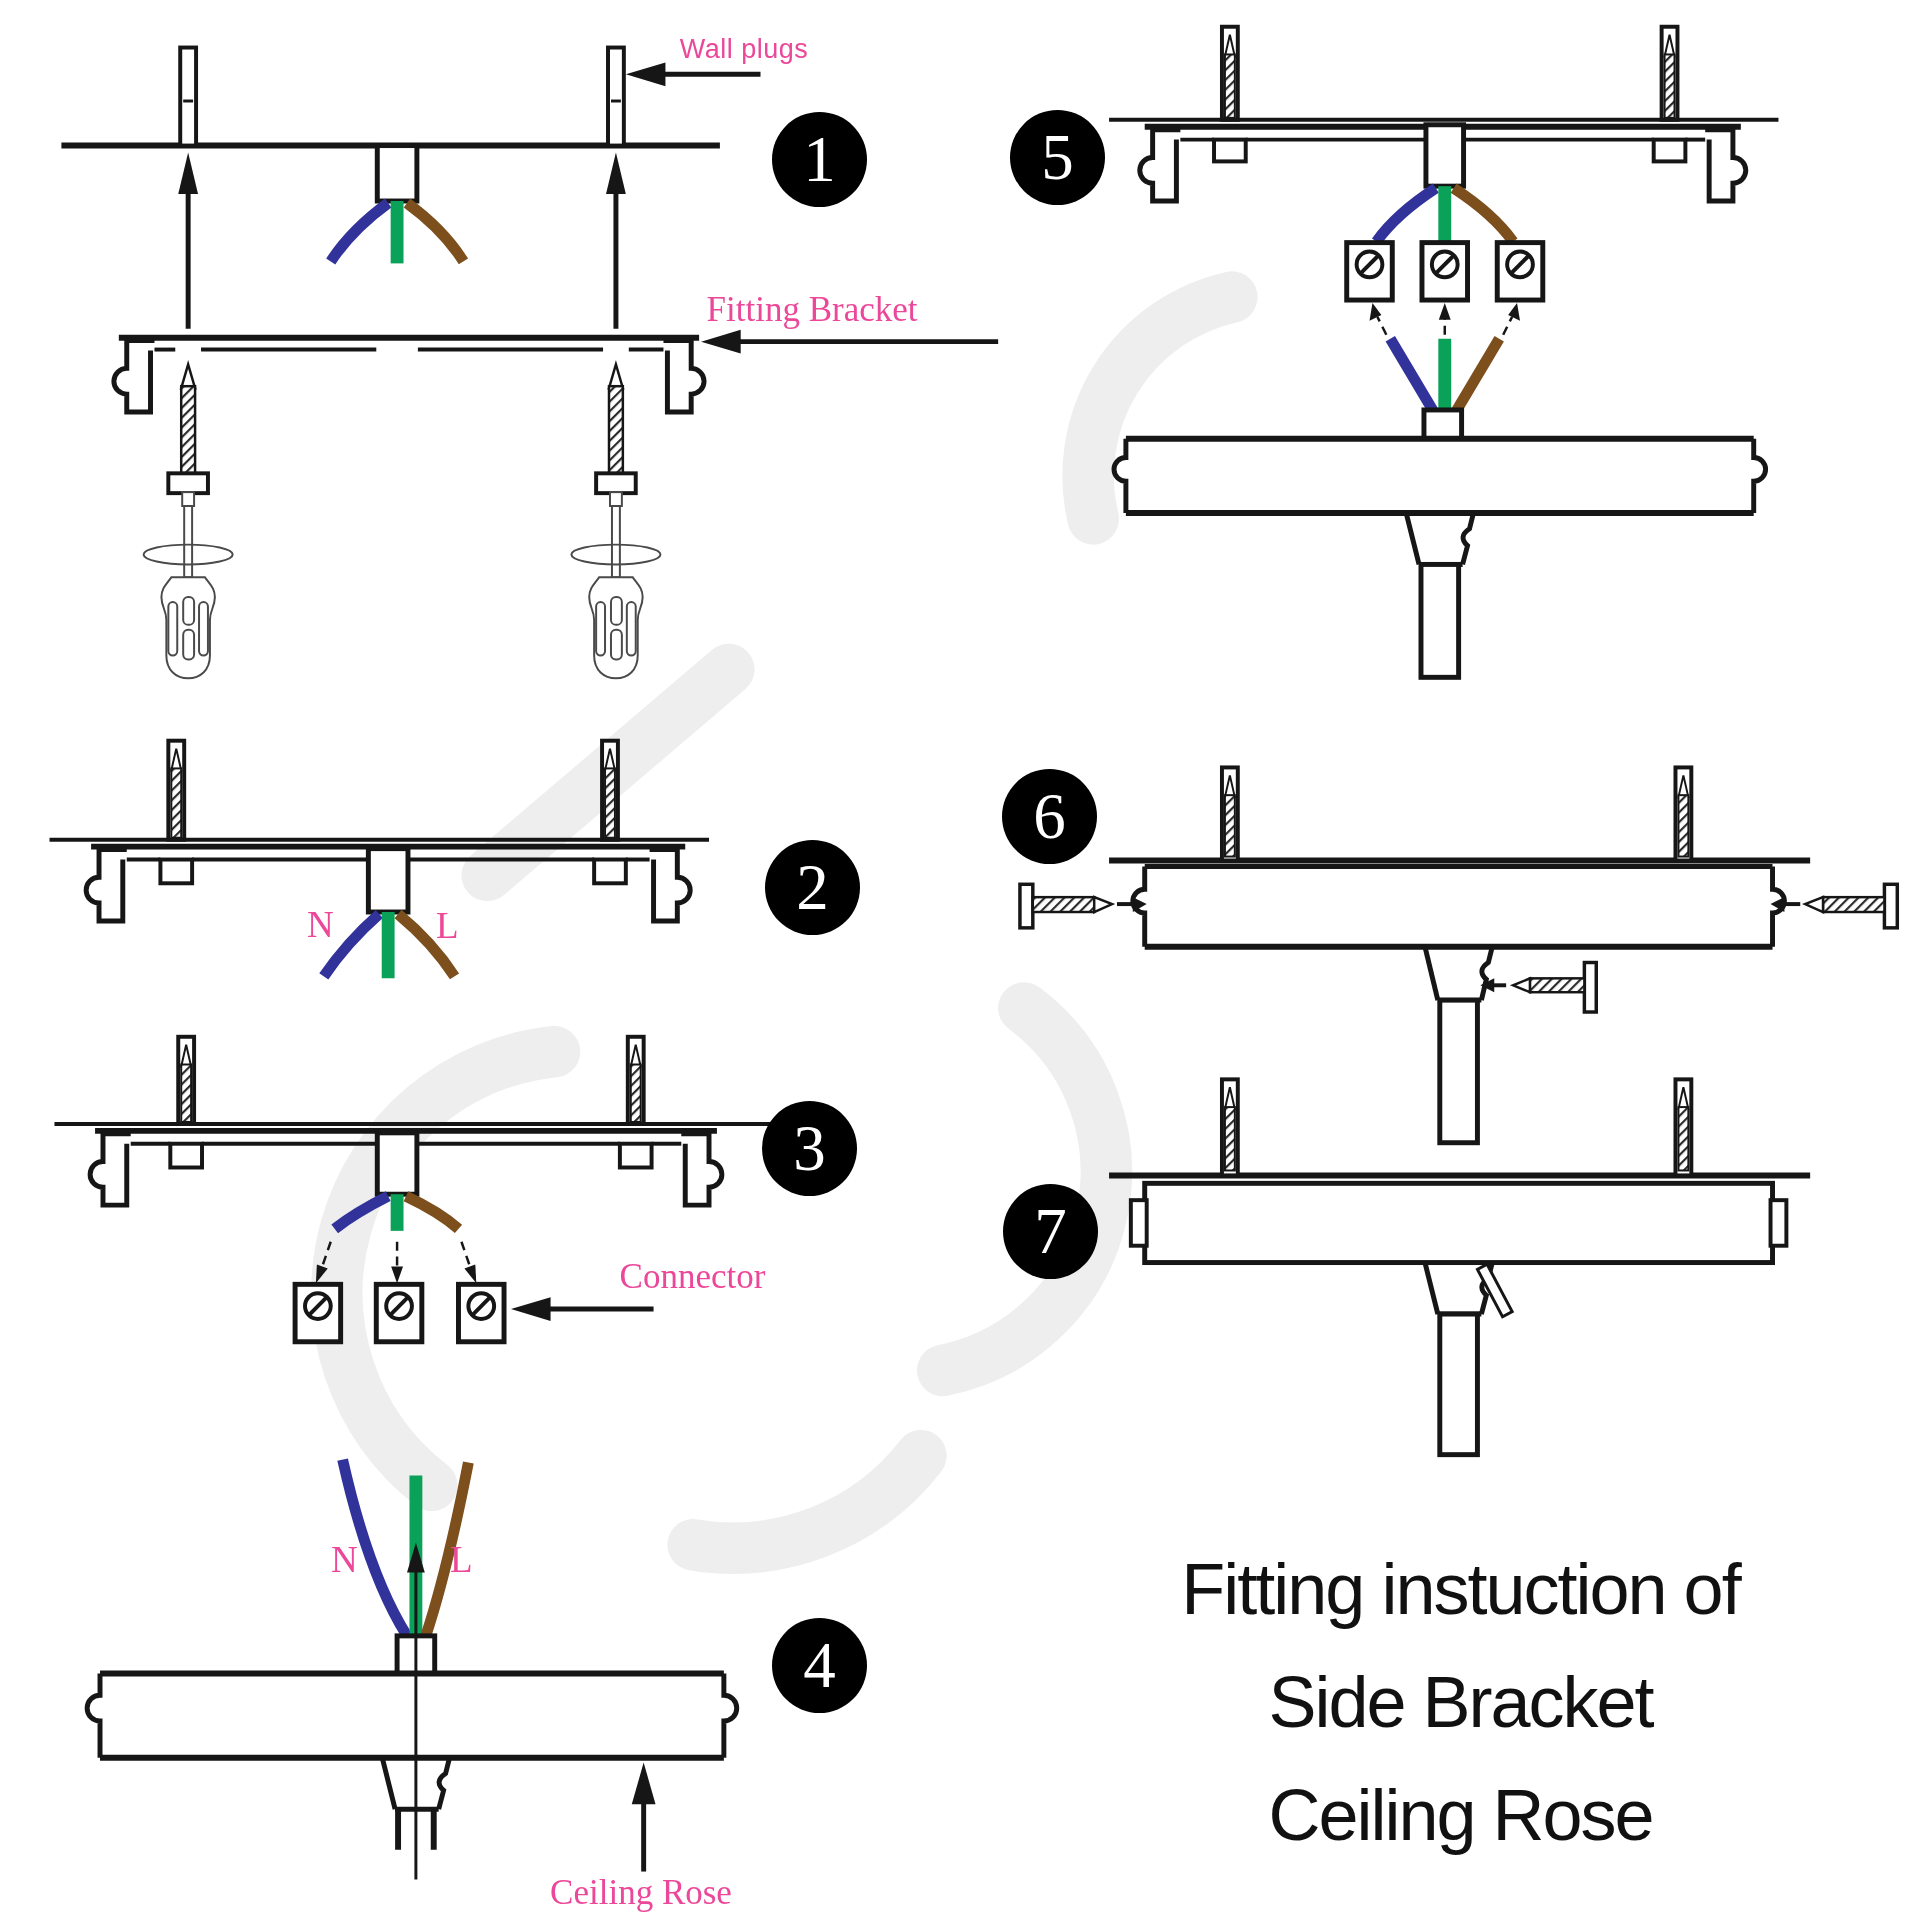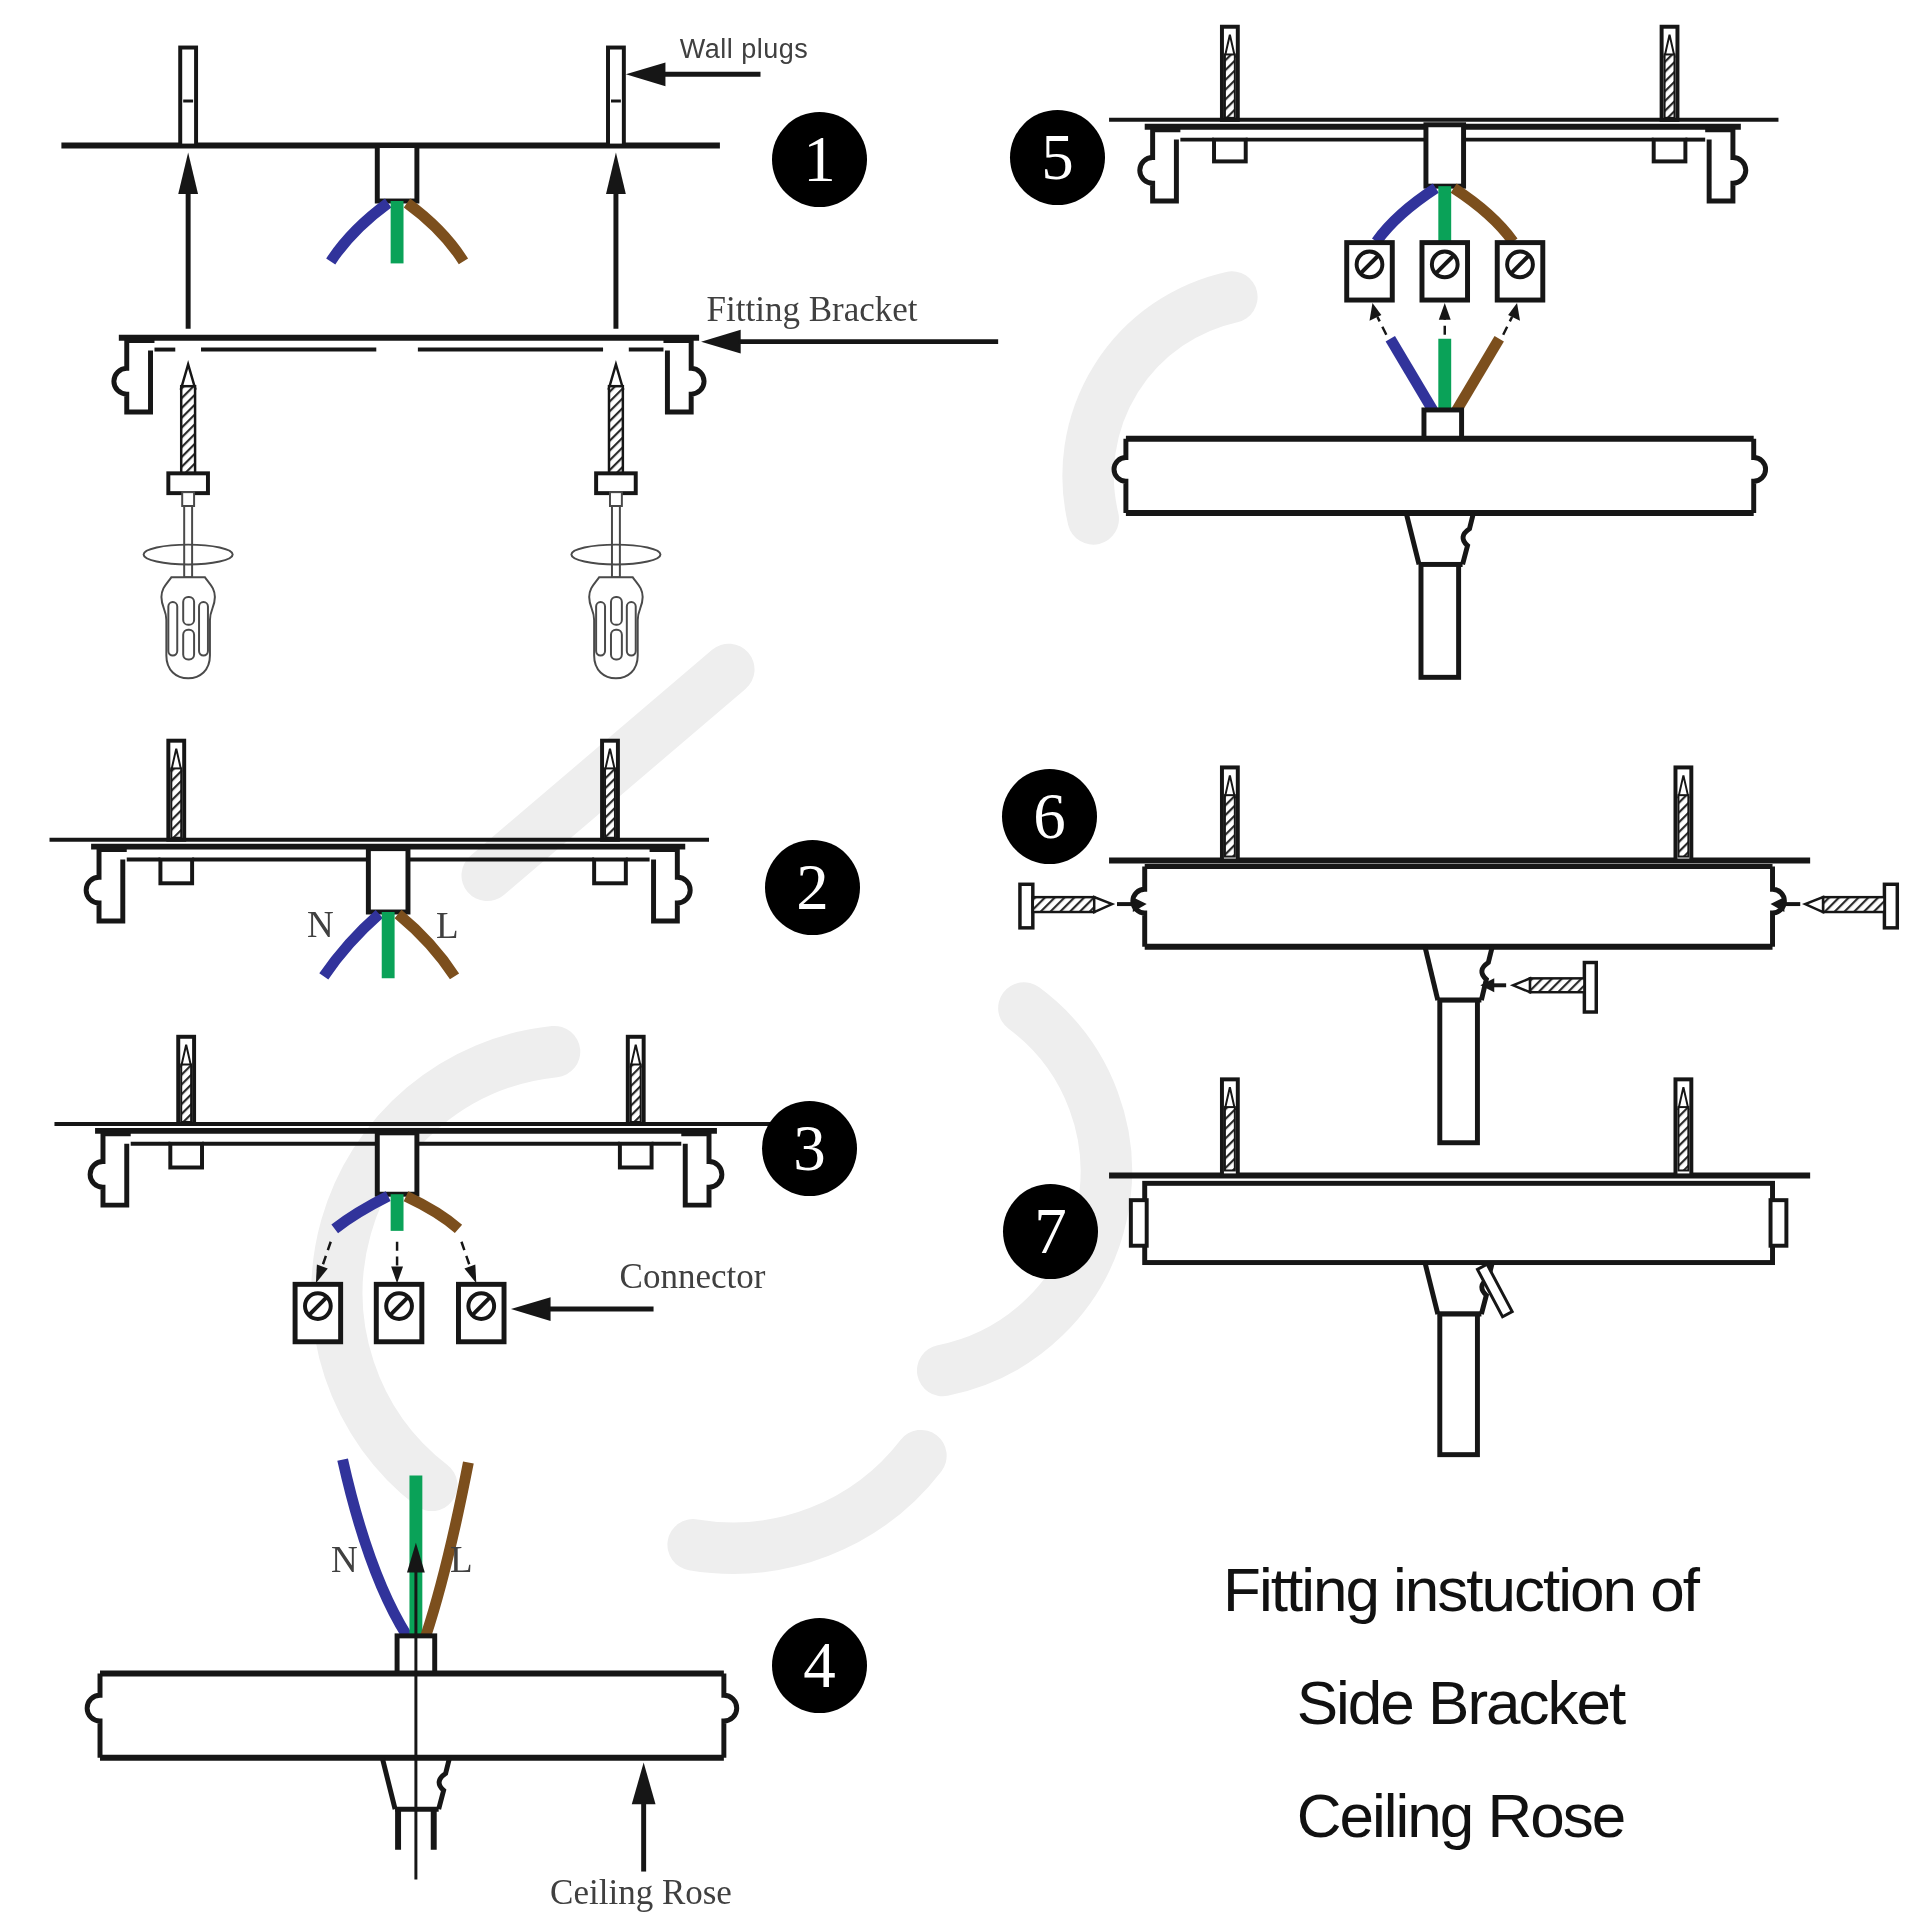--- a/index.html
+++ b/index.html
@@ -1,27 +1,27 @@
 <!DOCTYPE html>
 <html style="--wire-blue: #31339b; --wire-green: #0aa258; --wire-brown: #7c4f1d;"><head>
 <meta charset="utf-8">
 <style>
   html,body{margin:0;padding:0;background:#ffffff;}
   .canvas{position:relative;width:1927px;height:1927px;background:#ffffff;overflow:hidden;
           font-family:"Liberation Sans",sans-serif;color:#151515;}
   svg{position:absolute;left:0;top:0;}
-  .lbl{position:absolute;white-space:nowrap;color:#404040;}
+  .lbl{position:absolute;white-space:nowrap;color:#ec4899;}
   .lbl-serif{font-family:"Liberation Serif",serif;font-size:35px;}
   .lbl-sans{font-family:"Liberation Sans",sans-serif;font-size:27px;letter-spacing:0.5px;}
   .wire-letter{font-family:"Liberation Serif",serif;font-size:37px;}
   .badge{position:absolute;width:95px;height:95px;border-radius:50%;background:#000000;
          display:flex;align-items:center;justify-content:center;
          font-family:"Liberation Serif",serif;font-size:65px;color:#ffffff;line-height:1;}
   .title{position:absolute;left:1000px;top:1533px;width:921px;text-align:center;
-         font-family:"Liberation Sans",sans-serif;font-size:62px;line-height:113px;
+         font-family:"Liberation Sans",sans-serif;font-size:72px;line-height:113px;
          letter-spacing:-2px;color:#111111;}
 </style>
 </head>
 <body>
 
 <div class="canvas">
 
 <svg width="1927" height="1927" viewBox="0 0 1946 1946">
   <defs>
     <pattern id="hatch" width="7" height="7" patternUnits="userSpaceOnUse" patternTransform="rotate(45)">

